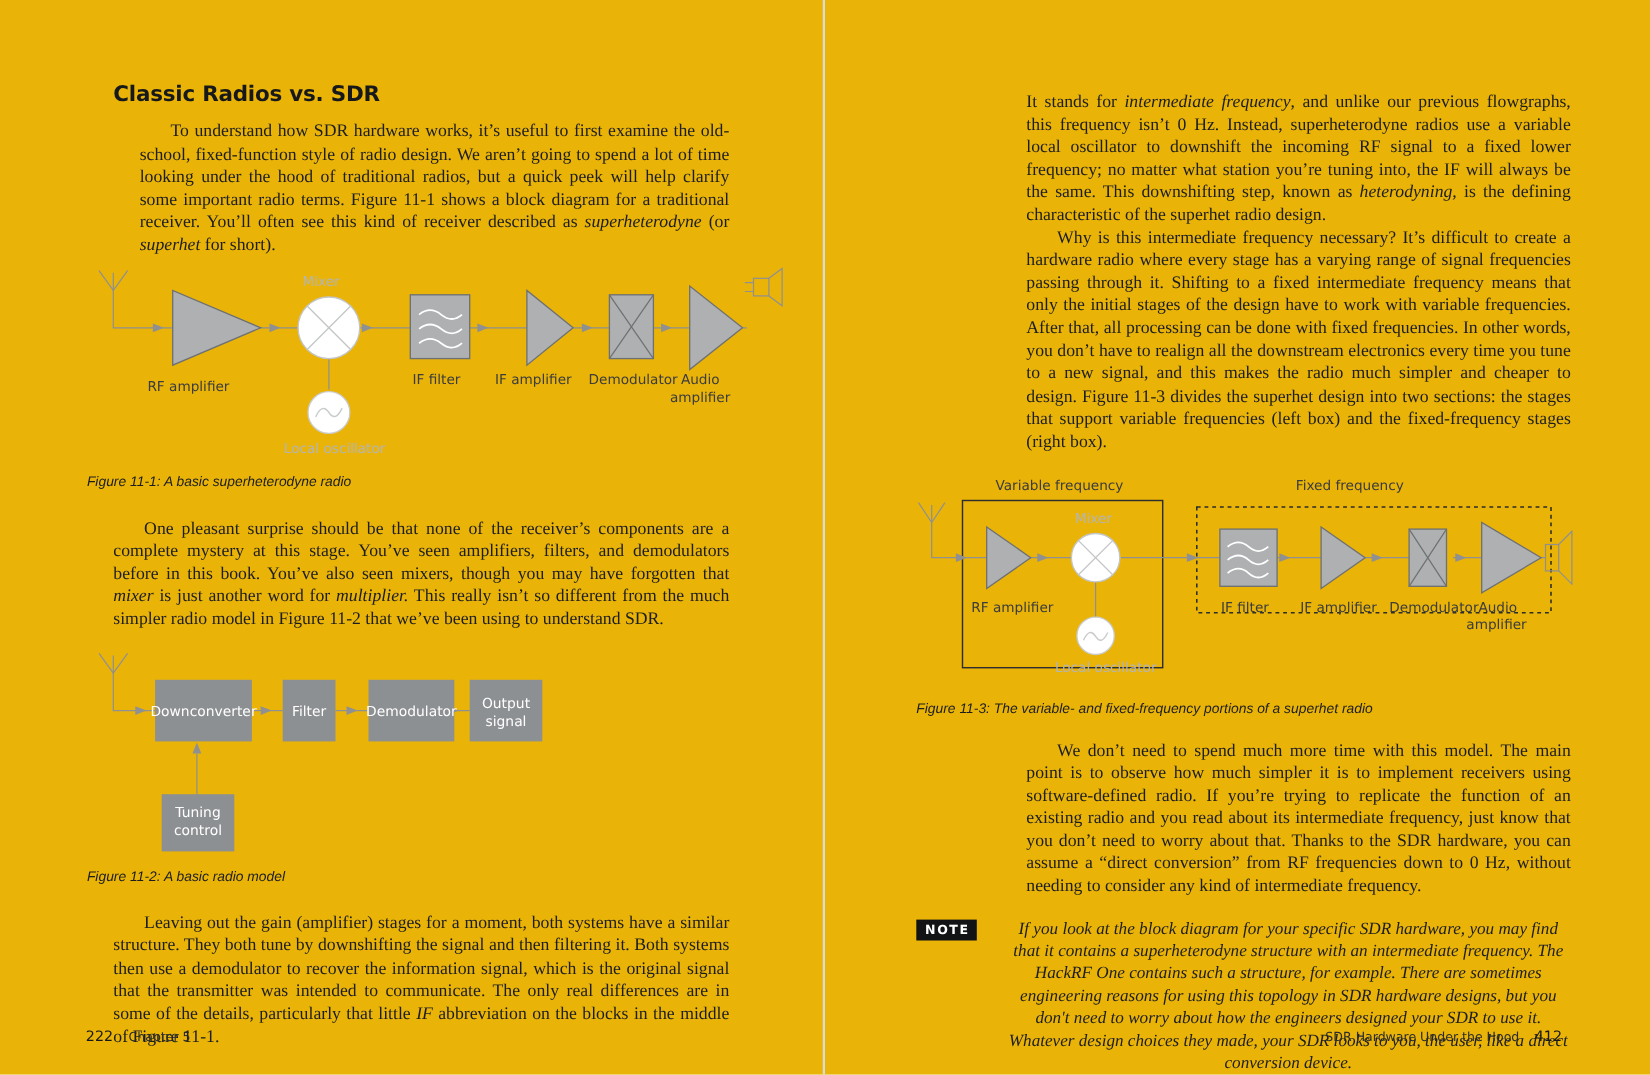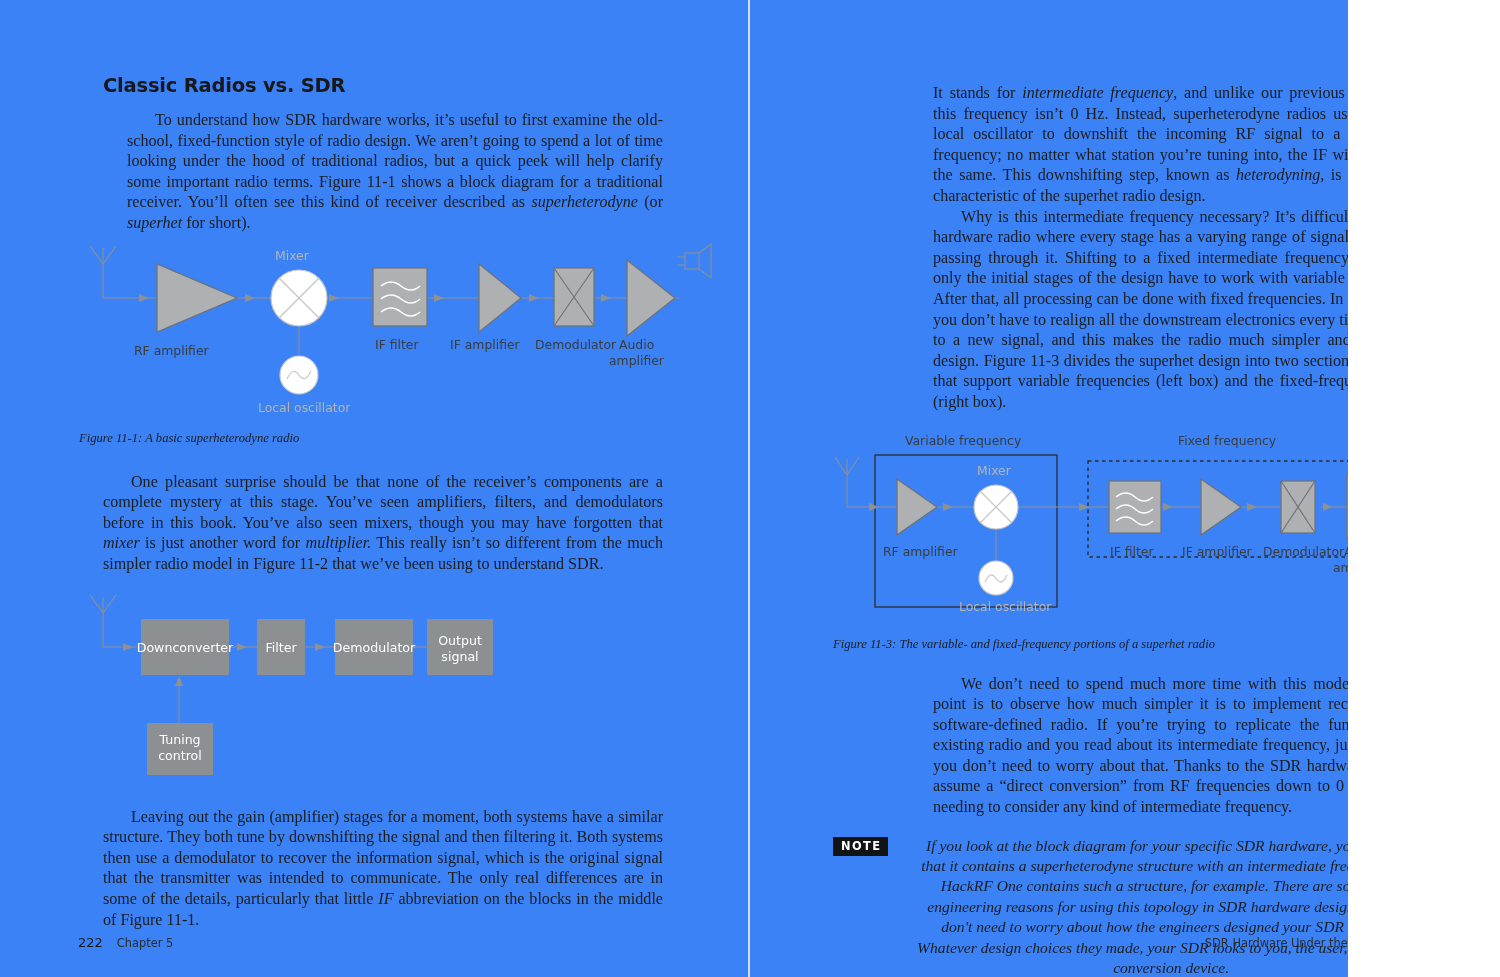--- a/index.html
+++ b/index.html
@@ -2,23 +2,23 @@
 <html><head>
 <meta charset="utf-8">
 <style>
   html, body {
     margin: 0;
     padding: 0;
     background: #ffffff;
   }
   .page-spread {
     position: relative;
-    width: 1348px;
+    width: 1500px;
     height: 977px;
-    background: #3b82f6;
+    background: #eab308;
     overflow: hidden;
     font-family: "Liberation Serif", serif;
   }
   .gutter {
     position: absolute;
     left: 748px;
     top: 0;
     width: 2px;
     height: 977px;
     background: #d9dbdb;
@@ -59,21 +59,21 @@
     text-align: justify;
     text-indent: 28px;
     -webkit-font-smoothing: antialiased;
   }
   p.body.noindent { text-indent: 0; }
   p.body i, span.it { font-style: italic; }
 
   .para-block { margin-top: 9px; }
 
   .fig-caption {
-    font-family: Liberation Serif, serif;
+    font-family: Liberation Sans, sans-serif;
     font-style: italic;
     font-size: 12.6px;
     color: #1b1d1f;
     margin: 0;
   }
 
   .diagram-label {
     font-family: "DejaVu Sans", sans-serif;
     font-size: 12.4px;
     fill: #3a3c3e;
@@ -301,20 +301,21 @@
             <text class="block-text" x="381" y="70" text-anchor="middle">signal</text>
           </g>
           <g>
             <rect x="68" y="132" width="66" height="52" fill="#8d9092"></rect>
             <text class="block-text" x="101" y="153" text-anchor="middle">Tuning</text>
             <text class="block-text" x="101" y="169" text-anchor="middle">control</text>
           </g>
         </svg>
       </div>
 
+      <p class="fig-caption" style="margin-top:10px;margin-left:-24px;">Figure 11-2: A basic radio model</p>
 
       <div class="para-block" style="margin-top:26px;">
         <p class="body">Leaving out the gain (amplifier) stages for a moment, both systems have a similar structure. They both tune by downshifting the signal and then filtering it. Both systems then use a demodulator to recover the information signal, which is the original signal that the transmitter was intended to communicate. The only real differences are in some of the details, particularly that little <span class="it">IF</span> abbreviation on the blocks in the middle of Figure 11-1.</p>
       </div>
 
     </div>
 
     <div class="footer">
       <div class="footer-inner">
         <span class="folio">222</span>

